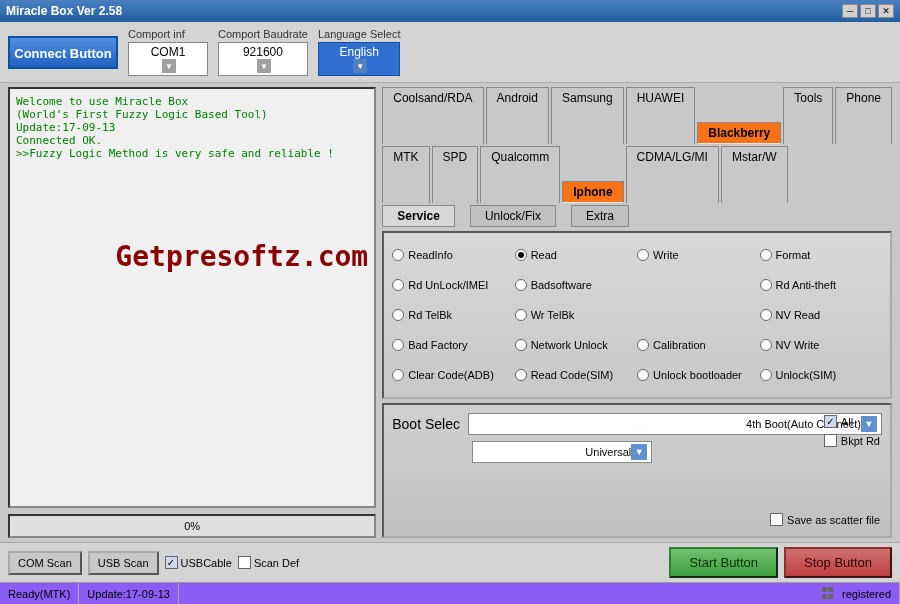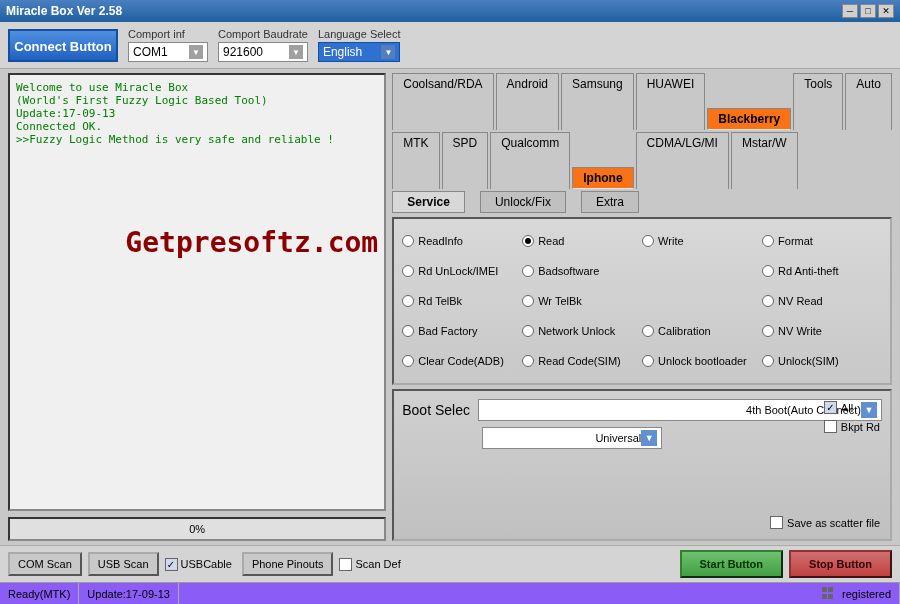--- a/index.html
+++ b/index.html
@@ -83,20 +83,21 @@
       color: #333;
     }
     .toolbar-select {
       display: flex;
       align-items: center;
       background: white;
       border: 1px solid #888;
       padding: 2px 4px;
       min-width: 80px;
       cursor: pointer;
+      flex-direction: column;
     }
     .toolbar-select-blue {
       background: #3070d0;
       color: white;
       border: 1px solid #1050a0;
     }
     .toolbar-select span {
       flex: 1;
     }
     .dropdown-arrow {
@@ -347,22 +348,22 @@
       font-size: 11px;
     }
     .bottom-check {
       display: flex;
       align-items: center;
       gap: 3px;
       font-size: 11px;
     }
     .big-btn {
       padding: 6px 18px;
-      font-weight: bold;
-      font-size: 11px;
+      font-weight: normal;
+      font-size: 13px;
       cursor: pointer;
       border: 2px outset;
     }
     .start-btn {
       background: linear-gradient(to bottom, #70c070, #40a040);
       border-color: #308030;
       color: #003000;
     }
     .stop-btn {
       background: linear-gradient(to bottom, #d07070, #c04040);
@@ -461,21 +462,21 @@
 
     <div class="right-panel">
 
       <div class="tab-row-1">
         <div class="tab-btn">Coolsand/RDA</div>
         <div class="tab-btn">Android</div>
         <div class="tab-btn">Samsung</div>
         <div class="tab-btn">HUAWEI</div>
         <div class="tab-btn active">Blackberry</div>
         <div class="tab-btn">Tools</div>
-        <div class="tab-btn">Auto</div>
+        <div class="tab-btn">Phone</div>
       </div>
 
       <div class="tab-row-2">
         <div class="tab-btn">MTK</div>
         <div class="tab-btn">SPD</div>
         <div class="tab-btn">Qualcomm</div>
         <div class="tab-btn active">Iphone</div>
         <div class="tab-btn">CDMA/LG/MI</div>
         <div class="tab-btn">Mstar/W</div>
       </div>
@@ -603,21 +604,20 @@
     </div>
   </div>
 
   <div class="bottom-bar">
     <button class="bottom-btn">COM Scan</button>
     <button class="bottom-btn">USB Scan</button>
     <div class="bottom-check">
       <div class="checkbox checked">✓</div>
       <span>USBCable</span>
     </div>
-    <button class="bottom-btn" style="margin-left:4px;">Phone Pinouts</button>
     <div class="bottom-check">
       <div class="checkbox"></div>
       <span>Scan Def</span>
     </div>
     <div style="flex:1;"></div>
     <button class="big-btn start-btn">Start Button</button>
     <button class="big-btn stop-btn">Stop Button</button>
   </div>
 
   <div class="status-bar">

